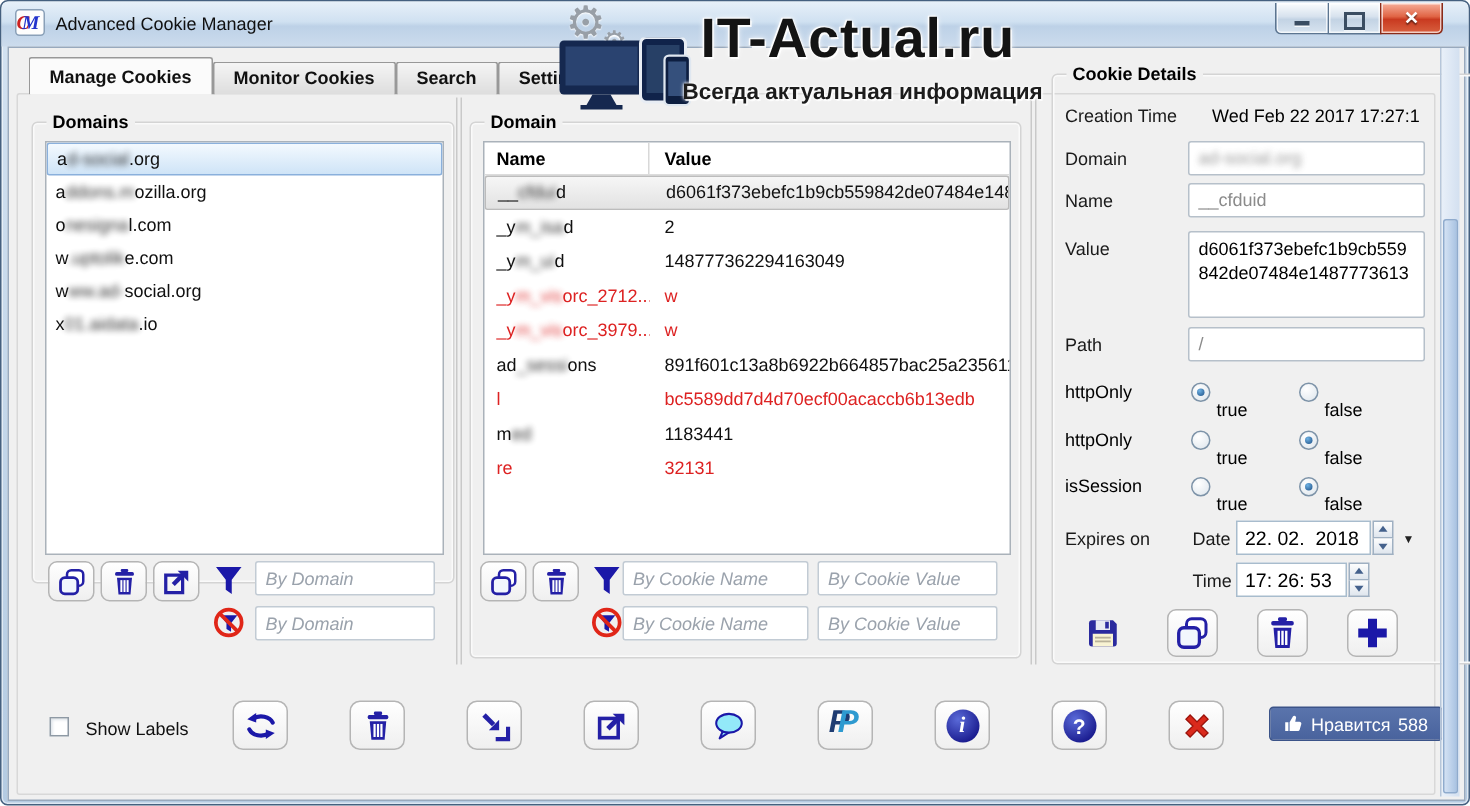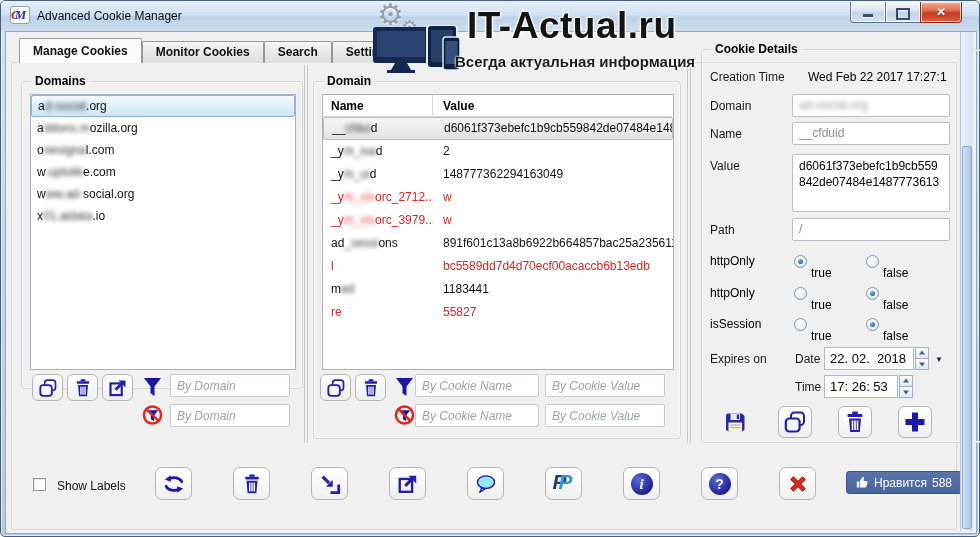--- a/index.html
+++ b/index.html
@@ -279,21 +279,21 @@
           <div class="trow red">
             <div class="cell cname"><span>l</span></div>
             <div class="cell cvalue">bc5589dd7d4d70ecf00acaccb6b13edb</div>
           </div>
           <div class="trow">
             <div class="cell cname"><span>m</span><span class="blur">ed</span></div>
             <div class="cell cvalue">1183441</div>
           </div>
           <div class="trow red">
             <div class="cell cname"><span>re</span></div>
-            <div class="cell cvalue">55827</div>
+            <div class="cell cvalue">32131</div>
           </div>
         </div>
     </div>
     <div class="btnrow cook-btns">
         <div class="icon-btn">
           <span class="ic">
             <svg viewBox="0 0 24 24">
               <rect x="8" y="2.5" width="13" height="12.5" rx="3.5" fill="#fff" stroke="#2420a6" stroke-width="2"></rect>
               <rect x="2.8" y="8.5" width="13.8" height="13" rx="3.5" fill="#f2f7fd" stroke="#2420a6" stroke-width="2.2"></rect>
             </svg>

